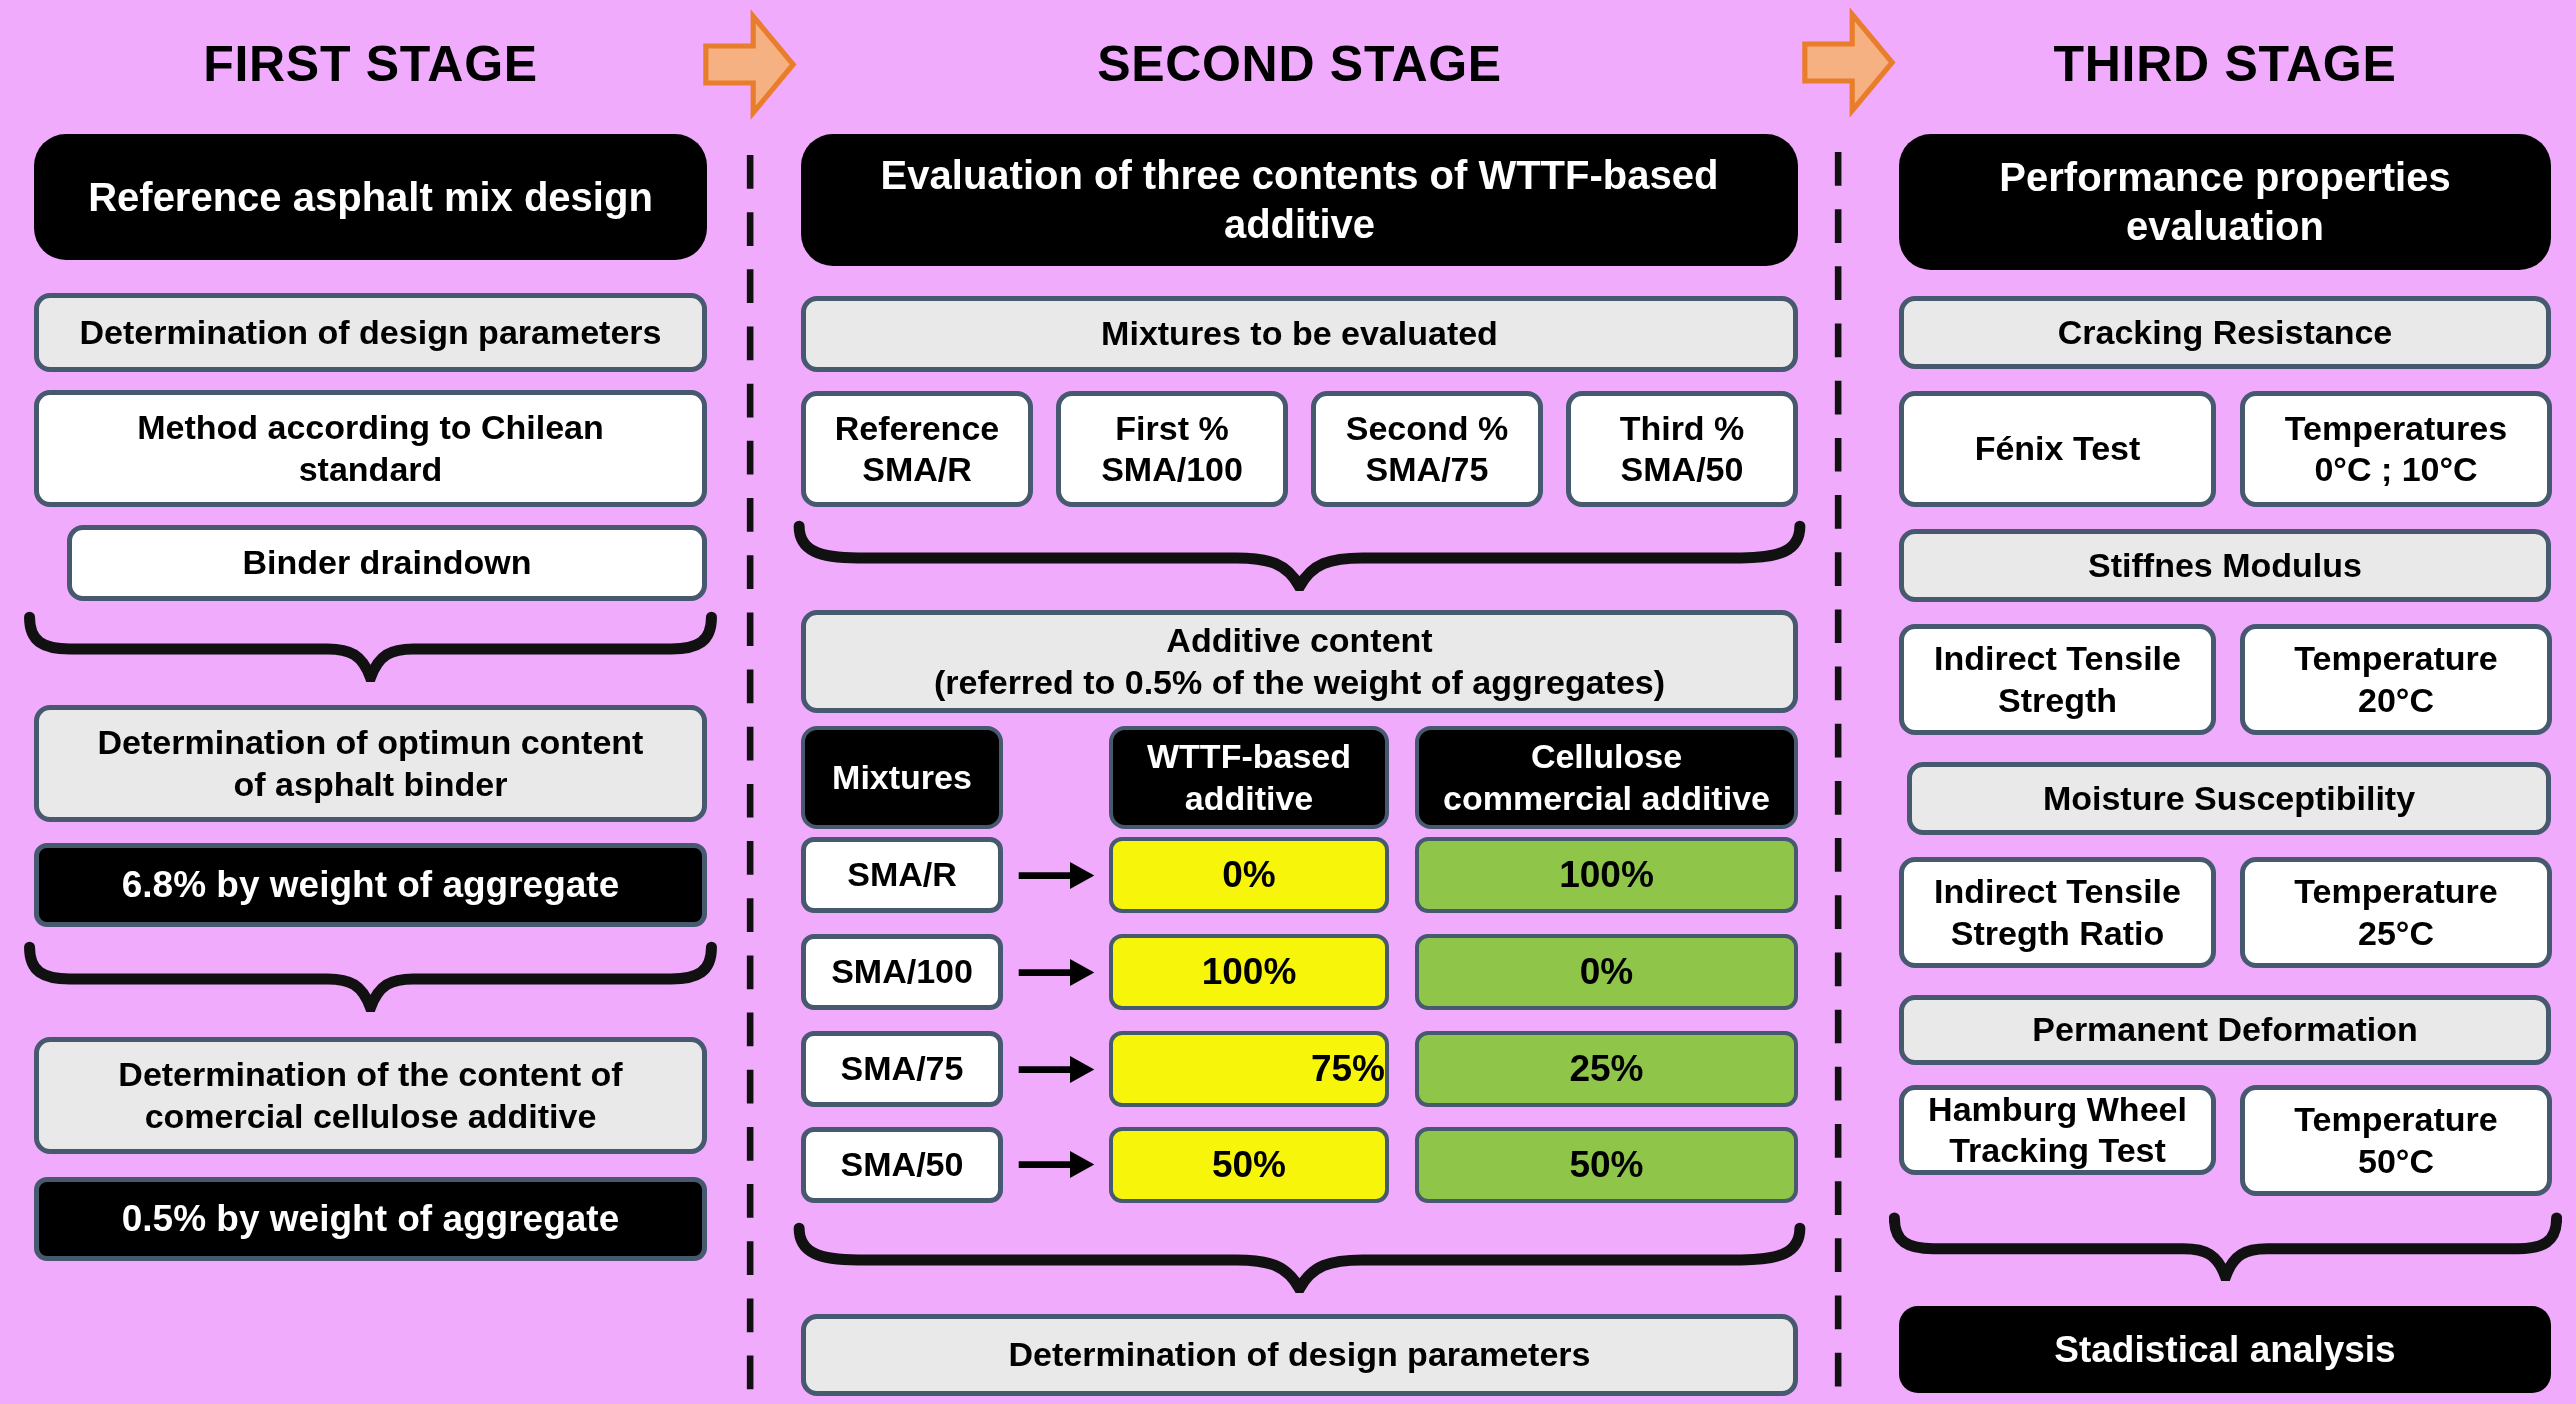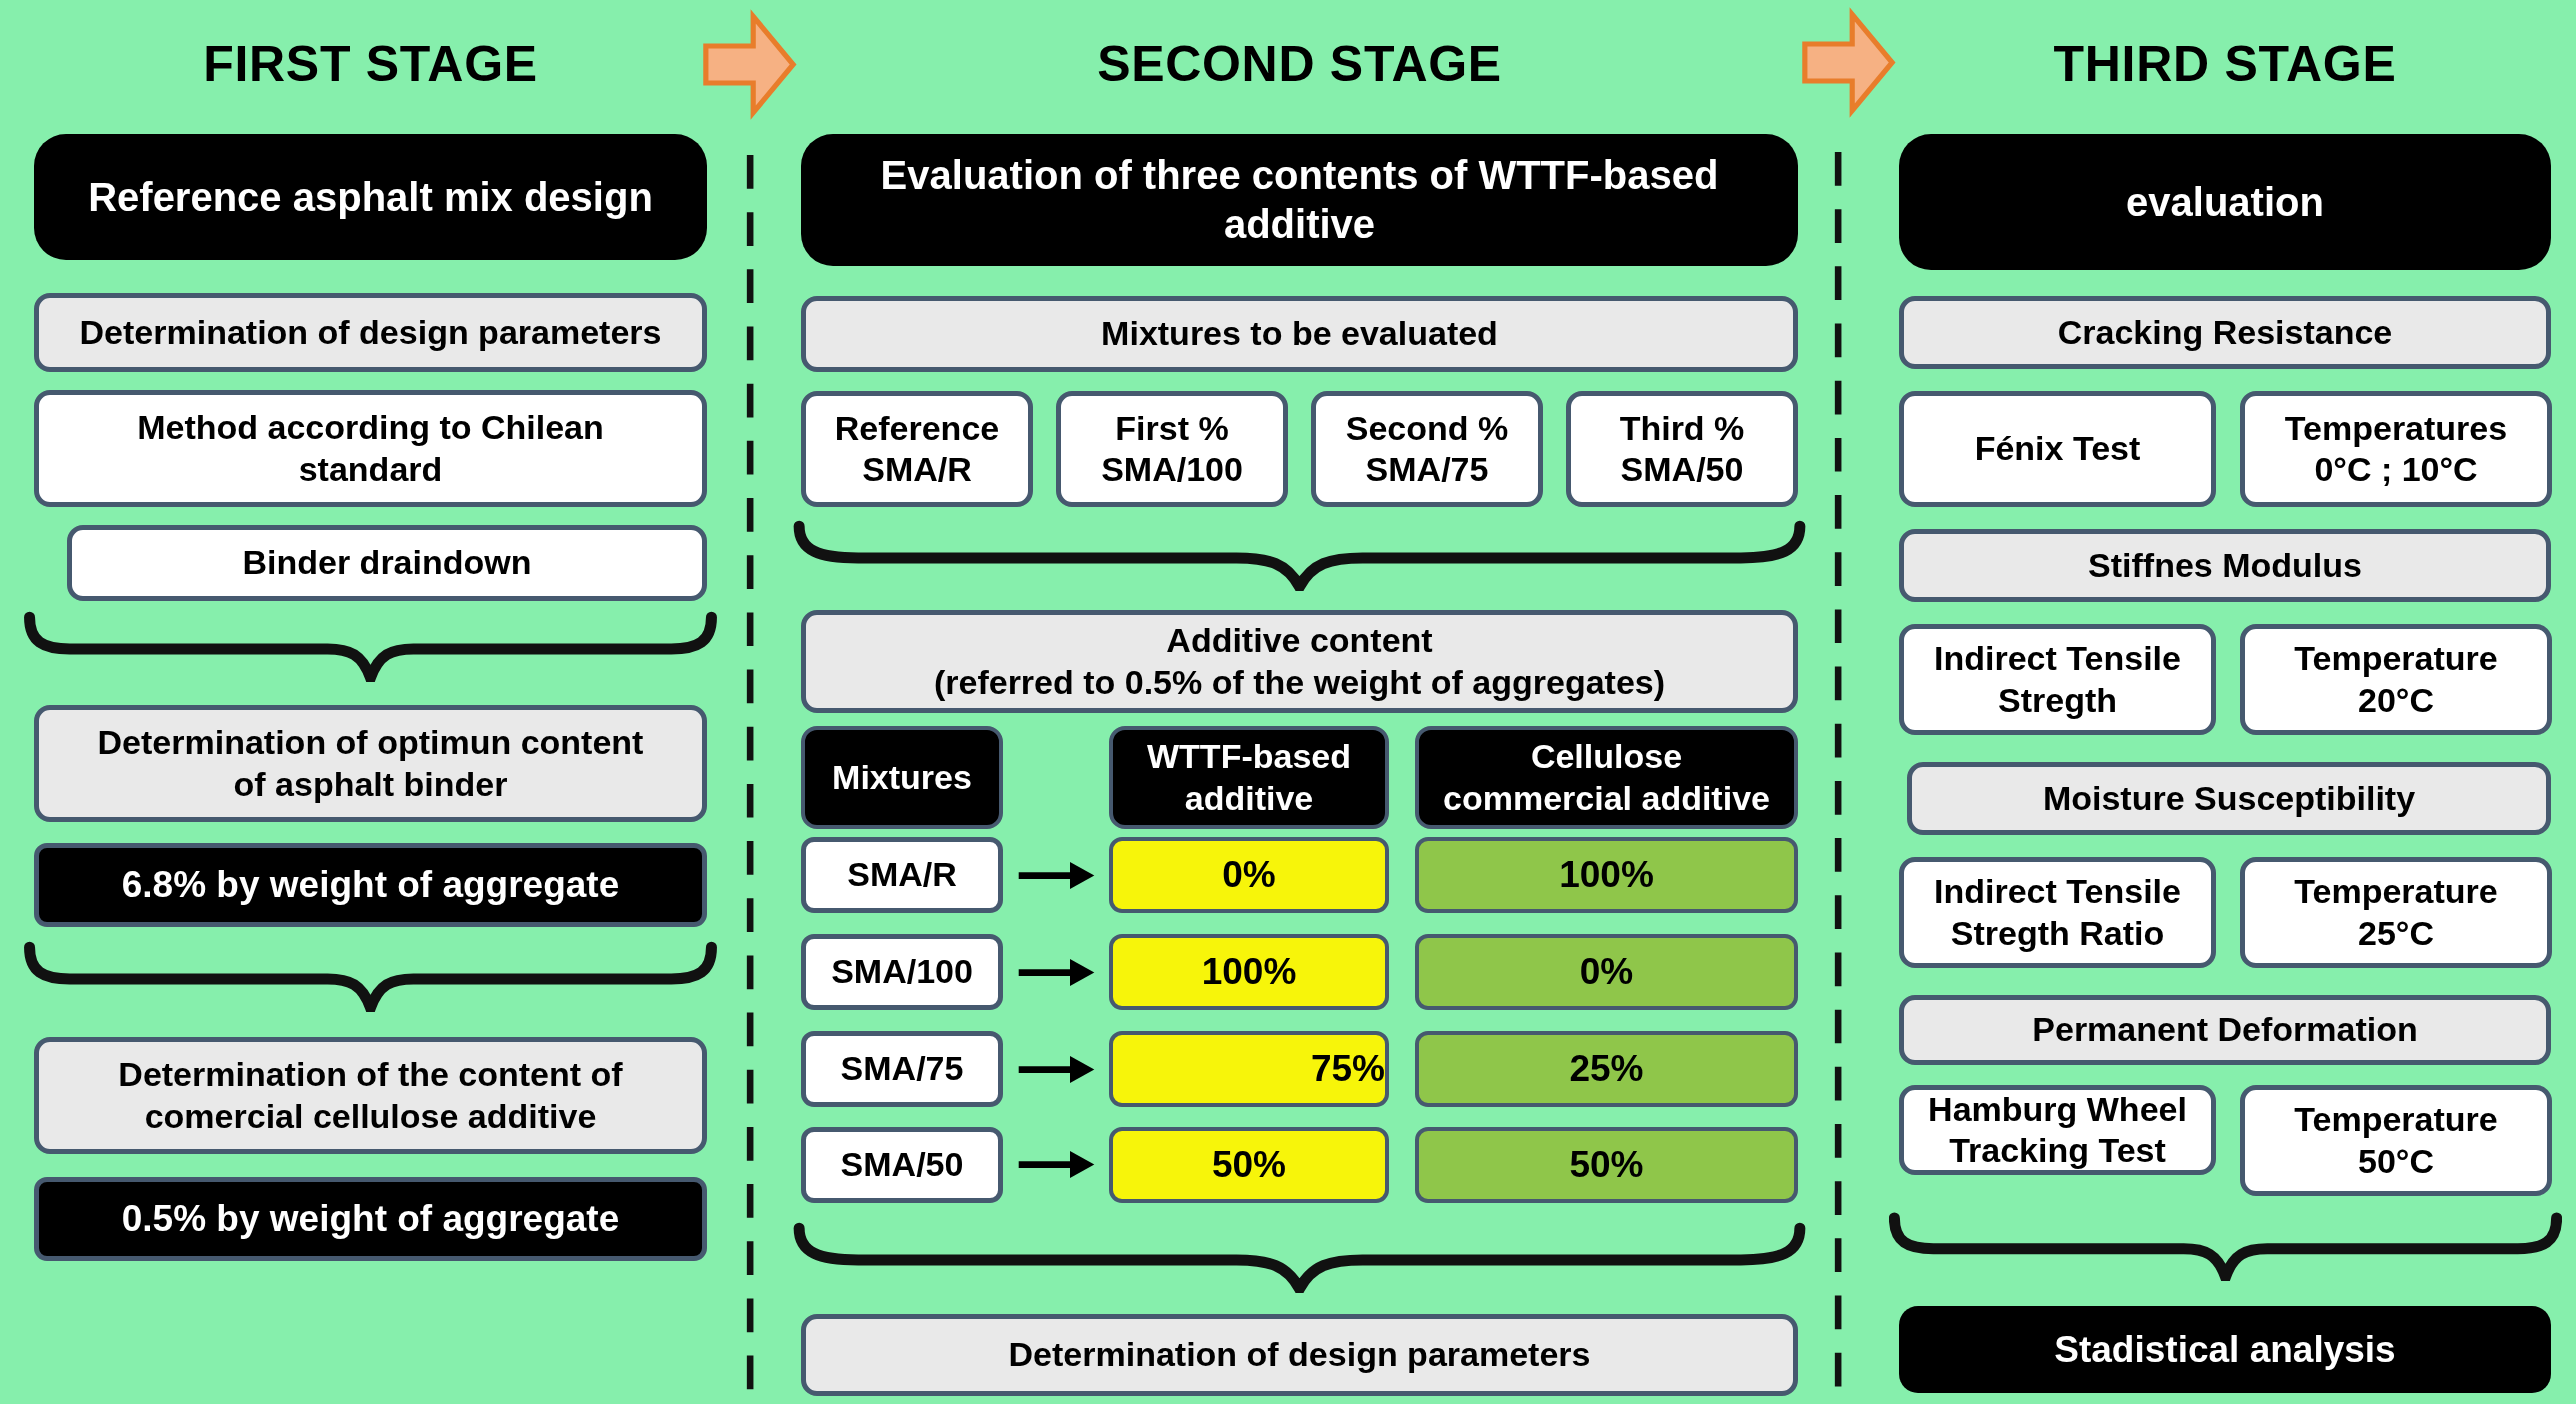--- a/index.html
+++ b/index.html
@@ -1,17 +1,17 @@
 <!DOCTYPE html>
 <html style="font-size:11.7px"><head>
 <meta charset="utf-8">
 <style>
   html,body{margin:0;padding:0;background:#ffffff;}
   body{font-family:"Liberation Sans","DejaVu Sans",sans-serif;}
-  #canvas{position:relative;width:2576px;height:1405px;background:#86efac;overflow:hidden;}
+  #canvas{position:relative;width:2576px;height:1405px;background:#f0abfc;overflow:hidden;}
   .col{position:absolute;top:0;height:1405px;}
   .abs{position:absolute;left:0;right:0;}
   .box{box-sizing:border-box;display:flex;flex-direction:column;align-items:center;justify-content:center;
        text-align:center;font-weight:bold;color:#000;line-height:1.22;}
   .stage-title{position:absolute;text-align:center;font-weight:bold;font-size:50px;letter-spacing:0.7px;color:#000;}
   .black-box{background:#000;color:#fff;border-radius:32px;font-size:40px;}
   .black-box.bordered{border:5.1px solid #46596f;border-radius:13px;}
   .gray-box{background:#e9e9e9;border:5.1px solid #46596f;border-radius:16px;font-size:34px;}
   .white-box{background:#ffffff;border:5.1px solid #46596f;border-radius:16px;font-size:34px;}
   .yellow-box{background:#f7f50a;border:4.4px solid #46596f;border-radius:13px;font-size:37px;}
@@ -200,20 +200,21 @@
     </svg>
 
     <div class="box gray-box abs" style="top:1314px;height:82px;">
       <span>Determination of design parameters</span>
     </div>
   </div>
 
   <div class="col" style="left:1899px;width:652px;">
 
     <div class="box black-box abs" style="top:134px;height:136px;">
+      <span class="line">Performance properties</span>
       <span class="line">evaluation</span>
     </div>
 
     <div class="box gray-box abs" style="top:296px;height:73px;">
       <span>Cracking Resistance</span>
     </div>
     <div class="box white-box" style="position:absolute;top:391px;height:116px;left:0px;width:317px;">
       <span class="line">Fénix Test</span>
       <span class="line"></span>
     </div>

